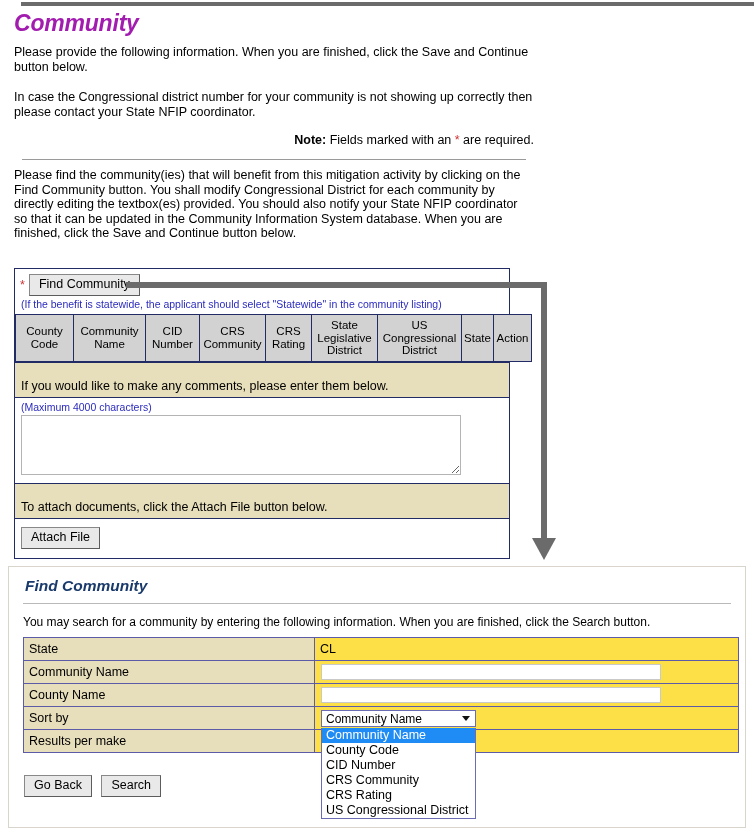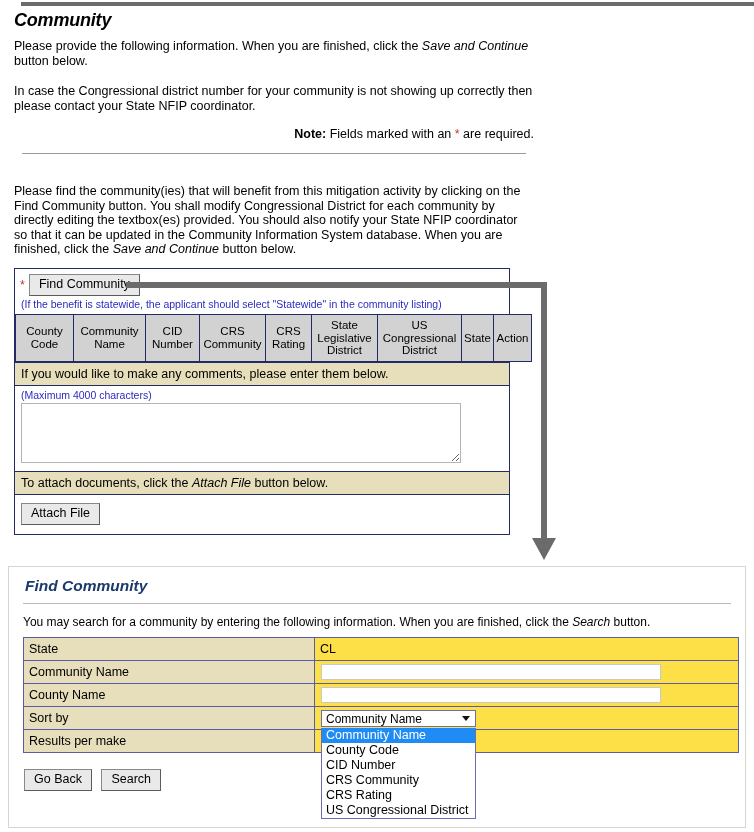--- a/index.html
+++ b/index.html
@@ -26,54 +26,54 @@
     background: #6b6b6b;
   }
 
   
   .page-top {
     position: absolute;
     left: 14px; top: 10px;
     width: 520px;
   }
   .page-title {
-    font-size: 18px;
+    font-size: 23px;
     font-style: italic;
     font-weight: bold;
-    color: #000000;
+    color: #a21caf;
     margin: 0 0 8px 0;
     letter-spacing: -0.2px;
   }
   .intro-p {
     margin: 0;
     line-height: 14.5px;
     font-size: 12.5px;
   }
   .intro-p + .intro-p { margin-top: 16px; }
-  .ital { font-style: italic; }
+  .ital { }
   .bold { font-weight: bold; }
   .req-star { color: #cc3333; }
 
   .note-line {
     margin-top: 14px;
     font-size: 12.5px;
     text-align: right;
   }
 
   .divider {
     margin-top: 12px;
     border: 0;
     border-top: 1px solid #9a9a9a;
     width: 504px;
     height: 0;
   }
 
   .find-para {
     position: absolute;
-    left: 14px; top: 184px;
+    left: 14px; top: 168px;
     width: 512px;
     line-height: 14.5px;
     font-size: 12.5px;
     margin: 0;
   }
 
   
   .community-box {
     position: absolute;
     left: 14px; top: 268px;
@@ -119,21 +119,21 @@
     font-size: 11.5px;
     line-height: 12.5px;
     padding: 4px 2px;
     text-align: center;
     vertical-align: middle;
   }
   .tan-row {
     background: #e7debb;
     border-top: 1px solid #222b63;
     border-bottom: 1px solid #222b63;
-    padding: 4px 6px 4px 6px;
+    padding: 16px 6px 4px 6px;
     font-size: 12.5px;
   }
   .max-chars {
     color: #2b2bbf;
     font-size: 10.5px;
     padding: 3px 0 2px 6px;
   }
   .comment-wrap {
     padding: 0 6px 5px 6px;
     border-bottom: 1px solid #222b63;
@@ -260,21 +260,21 @@
     white-space: nowrap;
     cursor: pointer;
   }
   .select-list .opt.sel {
     background: #1f8bf5;
     color: #ffffff;
   }
 
   .fp-buttons {
     position: absolute;
-    left: 15px; top: 202px;
+    left: 15px; top: 208px;
   }
   .fp-buttons .btn { margin-right: 6px; }
 </style>
 </head>
 <body>
 
 <div class="top-bar"></div>
 
 <div class="page-top">
   <h1 class="page-title">Community</h1>

